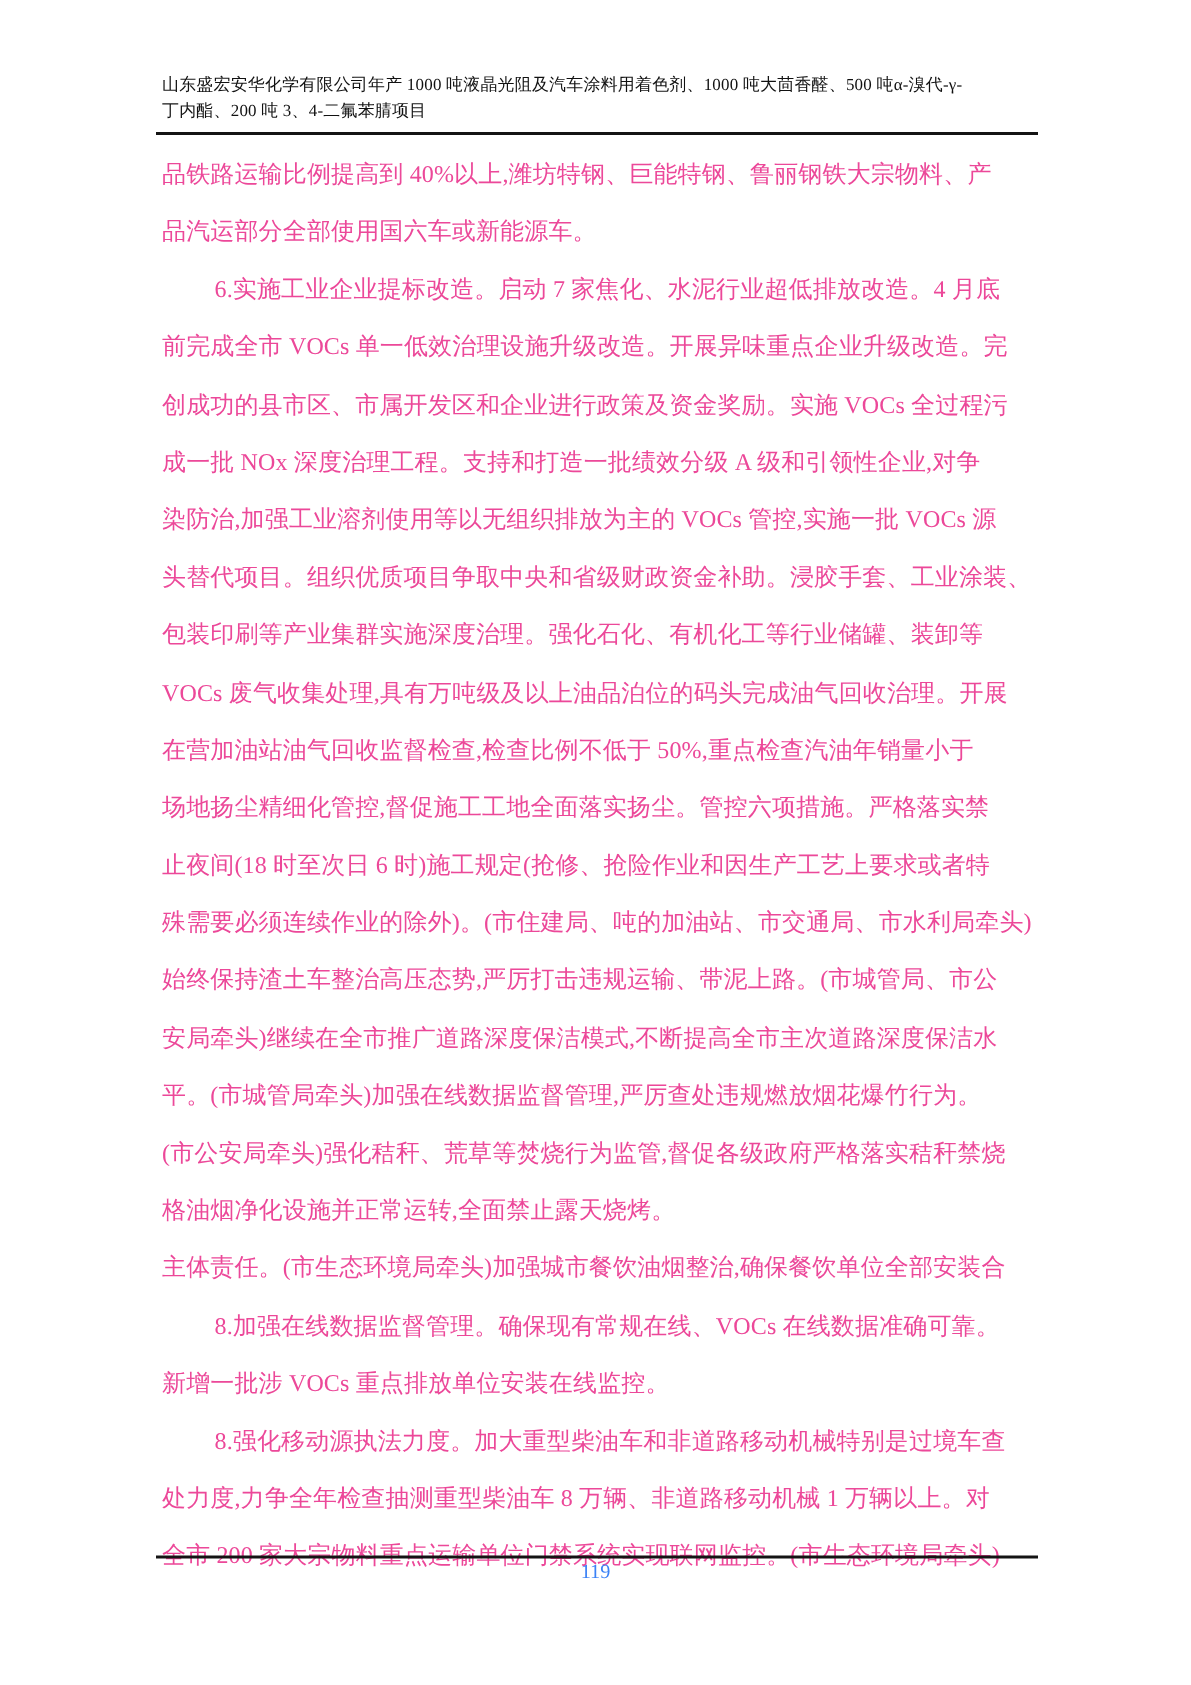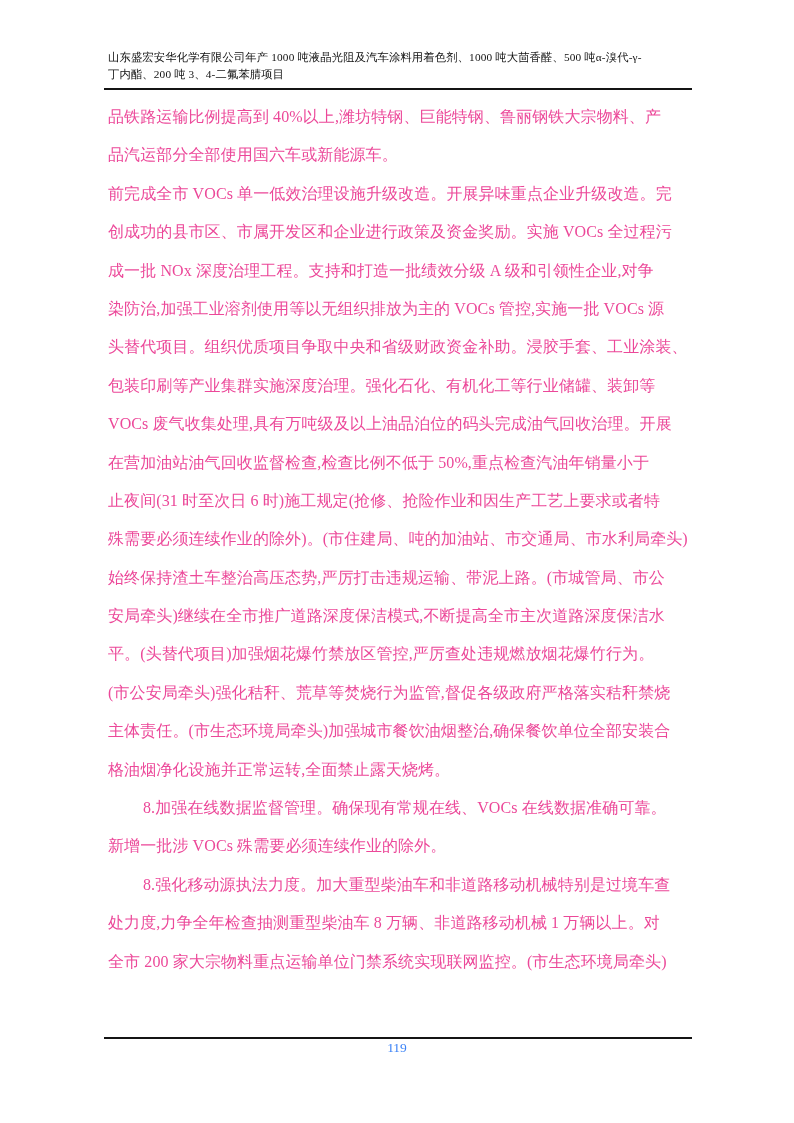--- a/index.html
+++ b/index.html
@@ -84,38 +84,40 @@
   <div class="header-block">
     <div class="header-line l1">山东盛宏安华化学有限公司年产 1000 吨液晶光阻及汽车涂料用着色剂、1000 吨大茴香醛、500 吨α-溴代-γ-</div>
     <div class="header-line l2">丁内酯、200 吨 3、4-二氟苯腈项目</div>
   </div>
 
   <div class="header-rule"></div>
 
   <div class="body-block" id="body-block">
       <div class="line">品铁路运输比例提高到 40%以上,潍坊特钢、巨能特钢、鲁丽钢铁大宗物料、产</div>
       <div class="line">品汽运部分全部使用国六车或新能源车。</div>
+      <div class="line indent">6.实施工业企业提标改造。启动 7 家焦化、水泥行业超低排放改造。4 月底</div>
       <div class="line">前完成全市 VOCs 单一低效治理设施升级改造。开展异味重点企业升级改造。完</div>
       <div class="line">创成功的县市区、市属开发区和企业进行政策及资金奖励。实施 VOCs 全过程污</div>
       <div class="line">成一批 NOx 深度治理工程。支持和打造一批绩效分级 A 级和引领性企业,对争</div>
       <div class="line">染防治,加强工业溶剂使用等以无组织排放为主的 VOCs 管控,实施一批 VOCs 源</div>
       <div class="line">头替代项目。组织优质项目争取中央和省级财政资金补助。浸胶手套、工业涂装、</div>
       <div class="line">包装印刷等产业集群实施深度治理。强化石化、有机化工等行业储罐、装卸等</div>
       <div class="line">VOCs 废气收集处理,具有万吨级及以上油品泊位的码头完成油气回收治理。开展</div>
       <div class="line">在营加油站油气回收监督检查,检查比例不低于 50%,重点检查汽油年销量小于</div>
-      <div class="line">止夜间(31 时至次日 6 时)施工规定(抢修、抢险作业和因生产工艺上要求或者特</div>
+      <div class="line">场地扬尘精细化管控,督促施工工地全面落实扬尘。管控六项措施。严格落实禁</div>
+      <div class="line">止夜间(18 时至次日 6 时)施工规定(抢修、抢险作业和因生产工艺上要求或者特</div>
       <div class="line">殊需要必须连续作业的除外)。(市住建局、吨的加油站、市交通局、市水利局牵头)</div>
       <div class="line">始终保持渣土车整治高压态势,严厉打击违规运输、带泥上路。(市城管局、市公</div>
       <div class="line">安局牵头)继续在全市推广道路深度保洁模式,不断提高全市主次道路深度保洁水</div>
-      <div class="line">平。(头替代项目)加强烟花爆竹禁放区管控,严厉查处违规燃放烟花爆竹行为。</div>
+      <div class="line">平。(市城管局牵头)加强在线数据监督管理,严厉查处违规燃放烟花爆竹行为。</div>
       <div class="line">(市公安局牵头)强化秸秆、荒草等焚烧行为监管,督促各级政府严格落实秸秆禁烧</div>
+      <div class="line">格油烟净化设施并正常运转,全面禁止露天烧烤。</div>
       <div class="line">主体责任。(市生态环境局牵头)加强城市餐饮油烟整治,确保餐饮单位全部安装合</div>
-      <div class="line">格油烟净化设施并正常运转,全面禁止露天烧烤。</div>
       <div class="line indent">8.加强在线数据监督管理。确保现有常规在线、VOCs 在线数据准确可靠。</div>
-      <div class="line">新增一批涉 VOCs 殊需要必须连续作业的除外。</div>
+      <div class="line">新增一批涉 VOCs 重点排放单位安装在线监控。</div>
       <div class="line indent">8.强化移动源执法力度。加大重型柴油车和非道路移动机械特别是过境车查</div>
       <div class="line">处力度,力争全年检查抽测重型柴油车 8 万辆、非道路移动机械 1 万辆以上。对</div>
       <div class="line">全市 200 家大宗物料重点运输单位门禁系统实现联网监控。(市生态环境局牵头)</div>
     </div>
 
   <div class="footer-rule"></div>
 
   <div class="page-number">119</div>
 
 </div>

